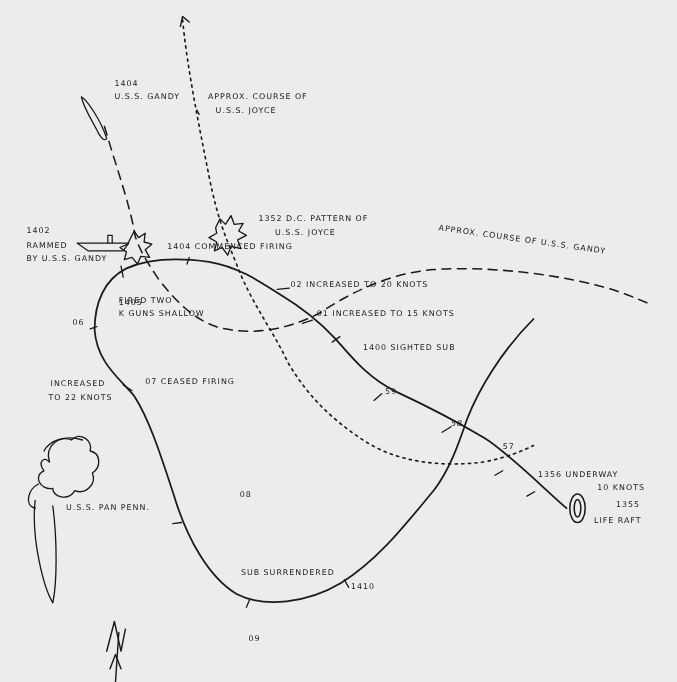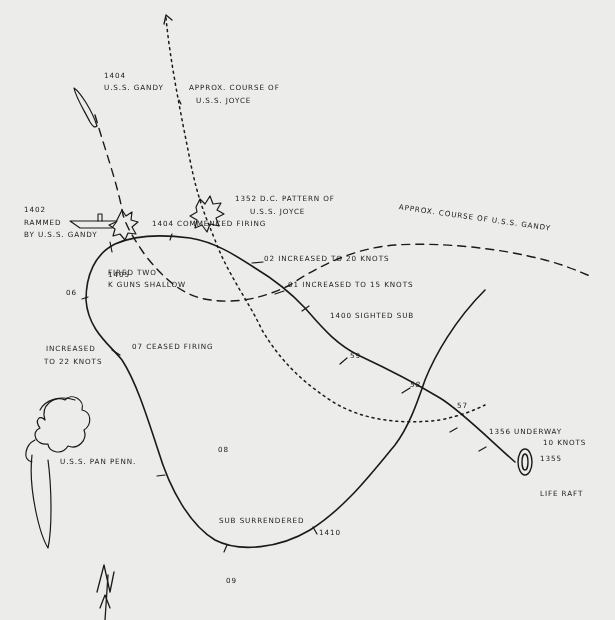--- a/index.html
+++ b/index.html
@@ -144,22 +144,22 @@
   <div class="lbl" style="left:46px;top:344px;">INCREASED</div>
   <div class="lbl" style="left:44px;top:357px;">TO 22 KNOTS</div>
   <div class="lbl" style="left:132px;top:342px;">07 CEASED FIRING</div>
 
   <div class="lbl" style="left:350px;top:351px;">59</div>
   <div class="lbl" style="left:410px;top:380px;font-style:italic;">58</div>
   <div class="lbl" style="left:457px;top:401px;">57</div>
 
   <div class="lbl" style="left:489px;top:427px;">1356 UNDERWAY</div>
   <div class="lbl" style="left:543px;top:438px;">10 KNOTS</div>
-  <div class="lbl" style="left:540px;top:454px;">1355</div>
-  <div class="lbl" style="left:540px;top:489px;">LIFE RAFT</div>
+  <div class="lbl" style="left:560px;top:454px;">1355</div>
+  <div class="lbl" style="left:540px;top:468px;">LIFE RAFT</div>
 
   <div class="lbl" style="left:60px;top:457px;">U.S.S. PAN PENN.</div>
   <div class="lbl" style="left:170px;top:445px;margin-left:48px;">08</div>
 
   <div class="lbl" style="left:219px;top:516px;">SUB SURRENDERED</div>
   <div class="lbl" style="left:226px;top:528px;margin-top:48px;">09</div>
   <div class="lbl" style="left:319px;top:528px;">1410</div>
 
 </div>
 

